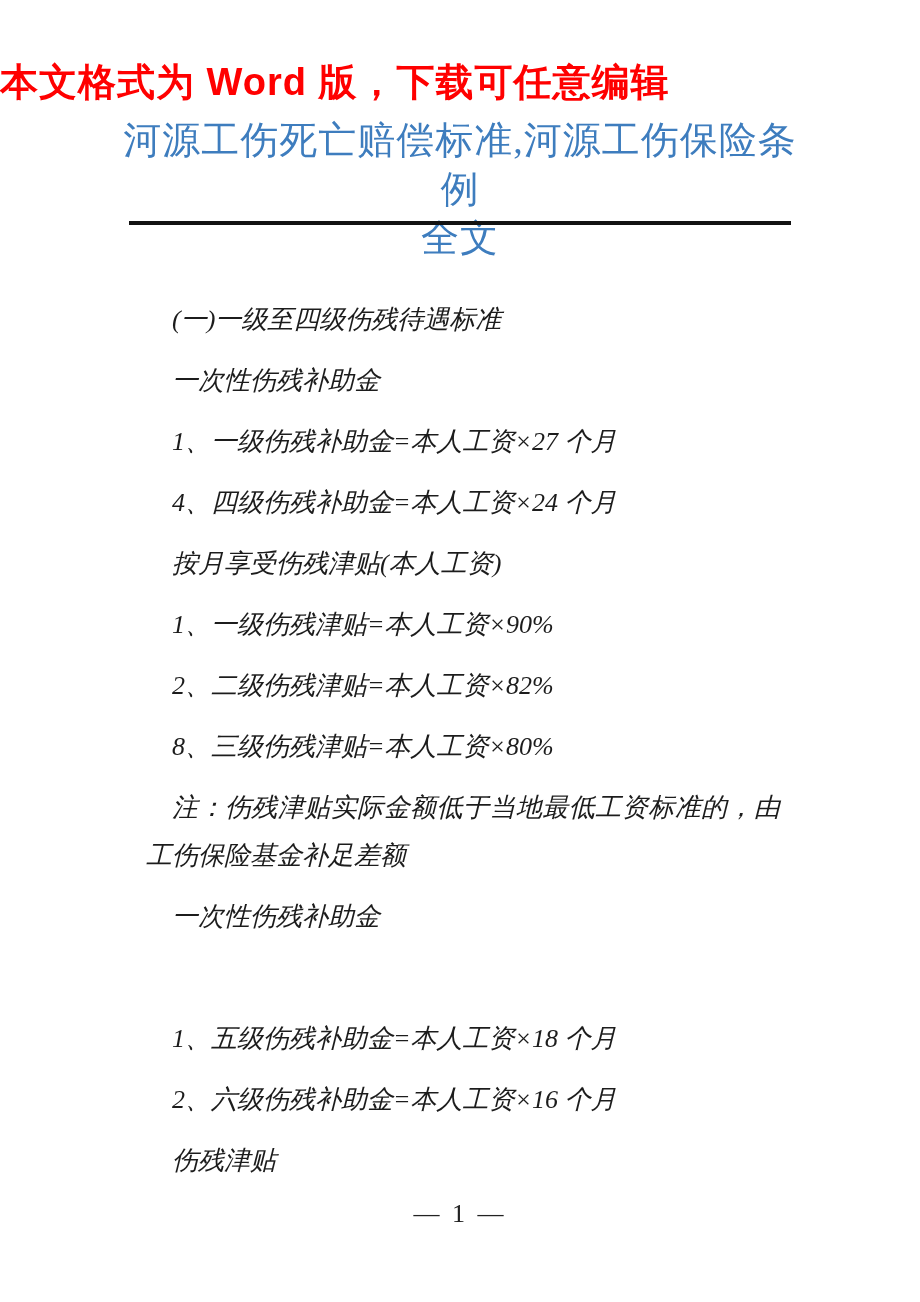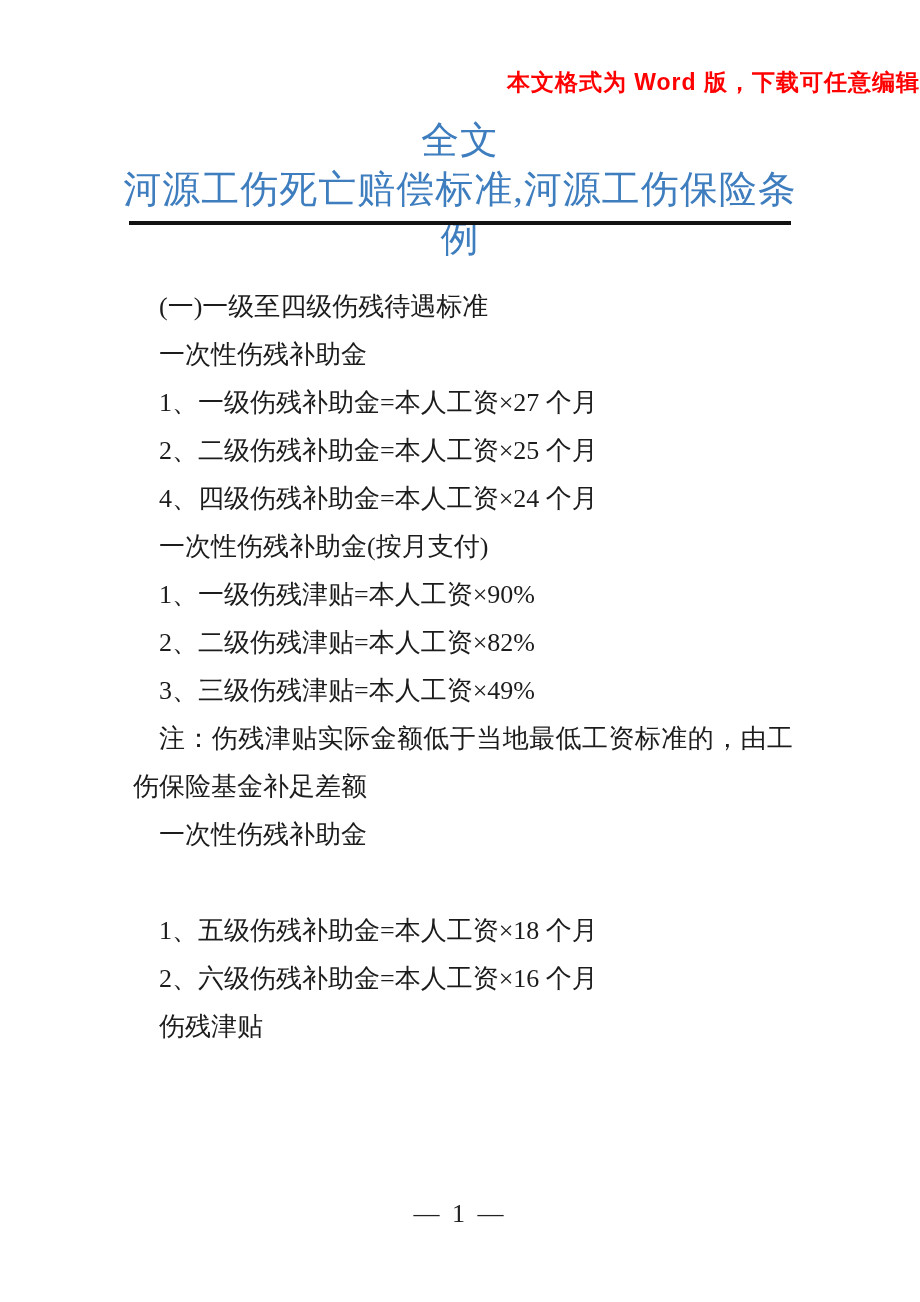--- a/index.html
+++ b/index.html
@@ -14,24 +14,24 @@
     background: #ffffff;
     overflow: hidden;
     font-family: "Liberation Serif", "DejaVu Serif", serif;
     color: #1c1c1c;
   }
   .format-notice {
     position: absolute;
     top: 64px;
     left: 0;
     width: 920px;
-    text-align: right;
+    text-align: left;
     font-family: "Liberation Sans", "DejaVu Sans", sans-serif;
     font-weight: bold;
-    font-size: 23px;
+    font-size: 38px;
     line-height: 36px;
     color: #ff0000;
     letter-spacing: 1px;
   }
   .doc-title {
     position: absolute;
     top: 116px;
     left: 110px;
     width: 700px;
     text-align: center;
@@ -53,23 +53,24 @@
     position: absolute;
     top: 283px;
     left: 133px;
     width: 660px;
     font-size: 26px;
     line-height: 48px;
     text-align: justify;
     color: #1c1c1c;
   }
   .doc-body p {
-    margin: 0;
+    margin: 13px;
     padding: 0;
     min-height: 48px;
+    font-style: italic;
   }
   .doc-body p.indent {
     text-indent: 26px;
   }
   .page-number {
     position: absolute;
     top: 1198px;
     left: 0;
     width: 920px;
     text-align: center;
@@ -80,37 +81,36 @@
   }
 </style>
 </head>
 <body>
 
 <div class="page">
 
   <div class="format-notice">本文格式为 Word 版，下载可任意编辑</div>
 
   <div class="doc-title">
+    <div>河源工伤死亡赔偿标准,河源工伤保险条例</div>
     <div>全文</div>
-    <div>河源工伤死亡赔偿标准,河源工伤保险条例</div>
   </div>
 
   <div class="title-divider"></div>
 
   <div class="doc-body">
 
   <p class="indent">(一)一级至四级伤残待遇标准</p>
       <p class="indent">一次性伤残补助金</p>
       <p class="indent">1、一级伤残补助金=本人工资×27 个月</p>
-      <p class="indent">2、二级伤残补助金=本人工资×25 个月</p>
       <p class="indent">4、四级伤残补助金=本人工资×24 个月</p>
-      <p class="indent">一次性伤残补助金(按月支付)</p>
+      <p class="indent">按月享受伤残津贴(本人工资)</p>
       <p class="indent">1、一级伤残津贴=本人工资×90%</p>
       <p class="indent">2、二级伤残津贴=本人工资×82%</p>
-      <p class="indent">3、三级伤残津贴=本人工资×49%</p>
+      <p class="indent">8、三级伤残津贴=本人工资×80%</p>
       <p class="indent">注：伤残津贴实际金额低于当地最低工资标准的，由工伤保险基金补足差额</p>
       <p class="indent">一次性伤残补助金</p>
       <p>&nbsp;</p>
       <p class="indent">1、五级伤残补助金=本人工资×18 个月</p>
       <p class="indent">2、六级伤残补助金=本人工资×16 个月</p>
       <p class="indent">伤残津贴</p>
     </div>
 
   <div class="page-number">— 1 —</div>
 

